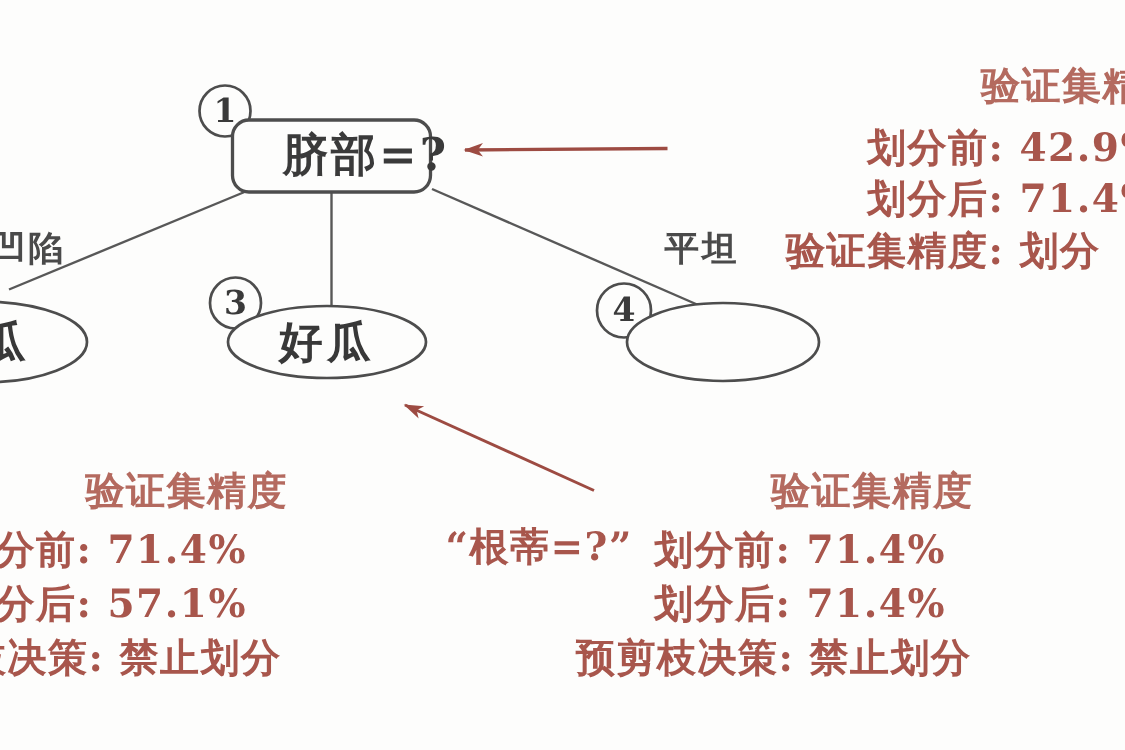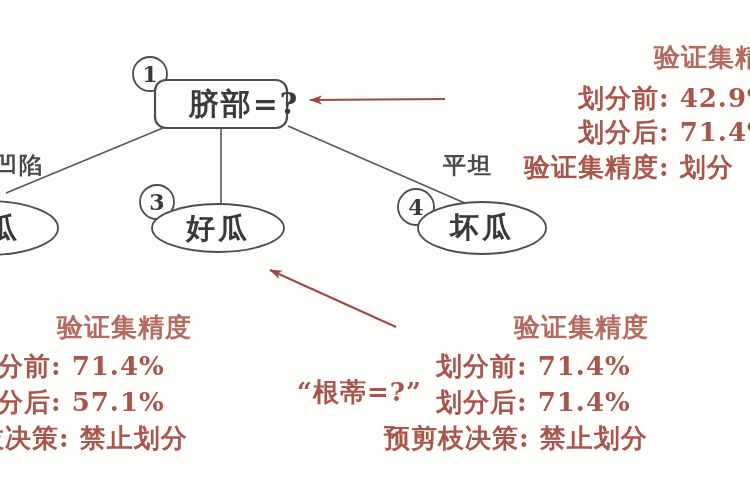--- a/index.html
+++ b/index.html
@@ -51,34 +51,33 @@
     <line x1="396" y1="327" x2="270" y2="270" stroke="#9d4b42" stroke-width="2" marker-end="url(#ah)"></line>
   </svg>
 
   <div class="txt center node-num" style="left:150px;top:74px;">1</div>
   <div class="txt center node-num" style="left:157px;top:202px;">3</div>
   <div class="txt center node-num" style="left:416px;top:207px;">4</div>
 
   <div class="txt center node-label" style="left:221px;top:104px;margin-left:23px;">脐部=?</div>
   <div class="txt center leaf-label" style="left:-12px;top:229px;">好瓜</div>
   <div class="txt center leaf-label" style="left:218px;top:229px;">好瓜</div>
-  <div class="txt center leaf-label" style="left:482px;top:228px;">坏瓜</div>
 
   <div class="txt branch-label" style="left:-6px;top:150px;">凹陷</div>
   <div class="txt branch-label" style="left:423px;top:150px;margin-left:20px;">平坦</div>
 
   <div class="txt red red-header" style="left:654px;top:40px;">验证集精度</div>
   <div class="txt red" style="left:578px;top:81px;">划分前: 42.9%</div>
   <div class="txt red" style="left:578px;top:115px;">划分后: 71.4%</div>
   <div class="txt red" style="left:524px;top:150px;">验证集精度: 划分</div>
 
   <div class="txt red red-header" style="left:57px;top:310px;">验证集精度</div>
   <div class="txt red" style="left:-30px;top:349px;">划分前: 71.4%</div>
   <div class="txt red" style="left:-30px;top:385px;">划分后: 57.1%</div>
   <div class="txt red" style="left:-76px;top:421px;">预剪枝决策: 禁止划分</div>
 
   <div class="txt red red-header" style="left:514px;top:310px;">验证集精度</div>
-  <div class="txt red" style="left:297px;top:347px;margin-top:28px;">“根蒂=?”</div>
+  <div class="txt red" style="left:297px;top:347px;">“根蒂=?”</div>
   <div class="txt red" style="left:436px;top:349px;">划分前: 71.4%</div>
   <div class="txt red" style="left:436px;top:385px;">划分后: 71.4%</div>
   <div class="txt red" style="left:384px;top:421px;">预剪枝决策: 禁止划分</div>
 
 </div>
 
 </body></html>

